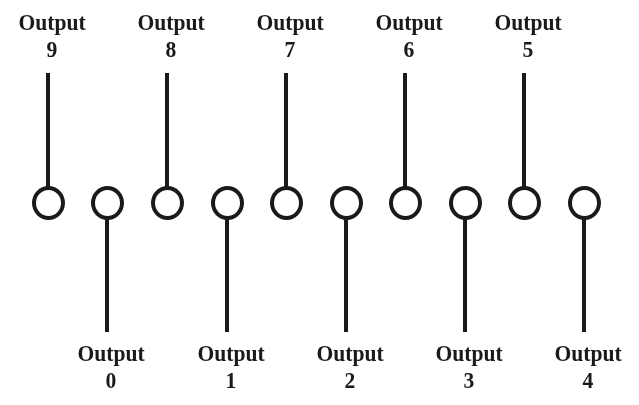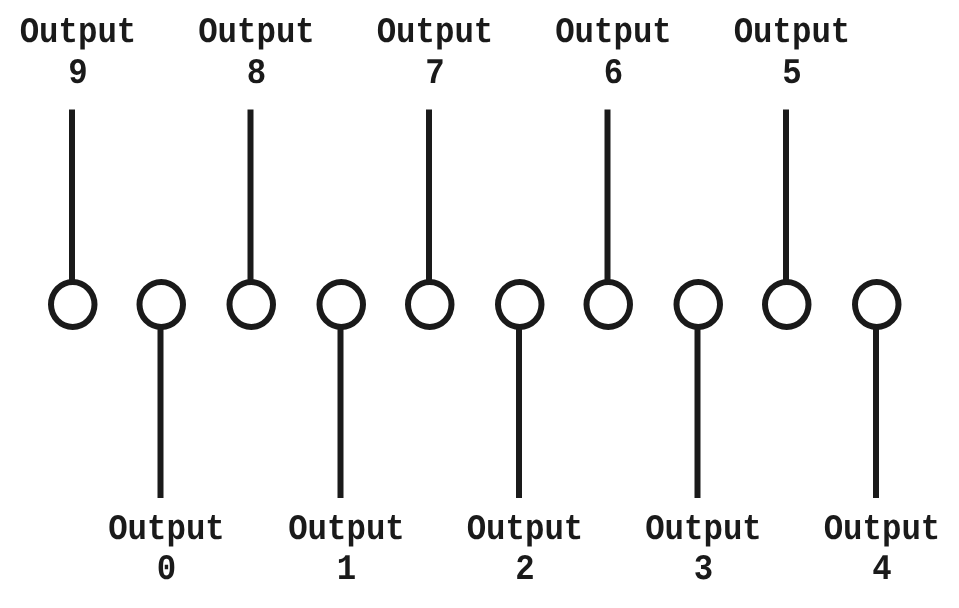--- a/index.html
+++ b/index.html
@@ -4,21 +4,21 @@
 <style>
   :root { --ink: #1a1a1a; --bg: #ffffff; }
   * { margin: 0; padding: 0; box-sizing: border-box; }
   html, body { background: var(--bg); }
   .diagram {
     position: relative;
     width: 639px;
     height: 405px;
     background: var(--bg);
     overflow: hidden;
-    font-family: Liberation Mono, monospace;
+    font-family: Liberation Serif, serif;
   }
   .col { position: absolute; top: 0; width: 0; height: 405px; }
   
   .c0 { left: 48px; }  .c1 { left: 107px; } .c2 { left: 167px; }
   .c3 { left: 227px; } .c4 { left: 286px; } .c5 { left: 346px; }
   .c6 { left: 405px; } .c7 { left: 465px; } .c8 { left: 524px; }
   .c9 { left: 584px; }
 
   .terminal {
     position: absolute;

